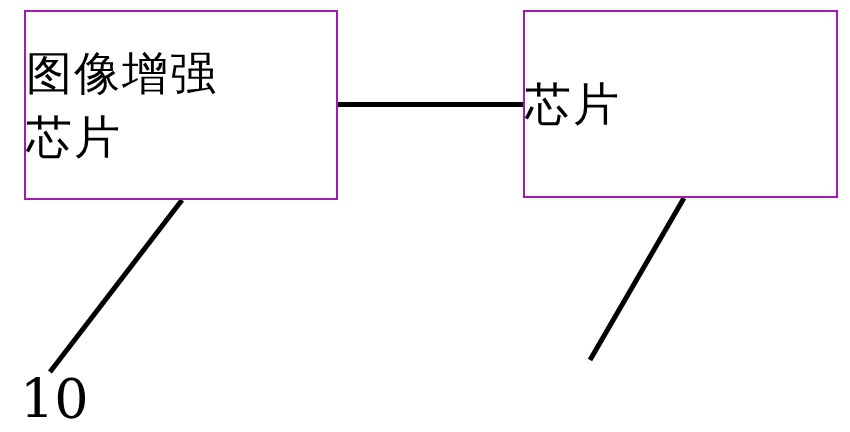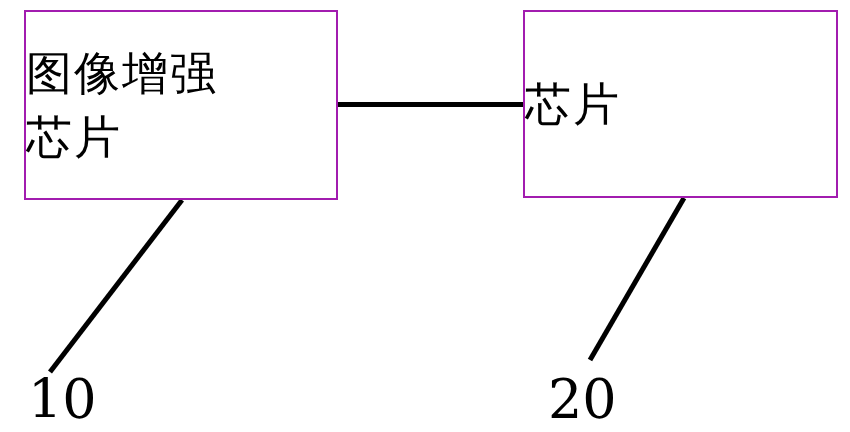--- a/index.html
+++ b/index.html
@@ -73,21 +73,21 @@
   .ref-num {
     position: absolute;
     font-family: "DejaVu Serif", serif;
     font-size: 54px;
     line-height: 54px;
     color: #000000;
     z-index: 4;
     white-space: nowrap;
   }
   #ref-num-10 {
-    left: 28px;
+    left: 20px;
     top: 373px;
   }
   #ref-num-20 {
     left: 548px;
     top: 373px;
   }
 </style>
 </head>
 <body>
 
@@ -103,15 +103,14 @@
   <div id="block-image-enhancement" class="block">
     <div class="line">图像增强</div>
     <div class="line">芯片</div>
   </div>
 
   <div id="block-video-recording" class="block">
     <div class="line">芯片</div>
   </div>
 
   <div id="ref-num-10" class="ref-num">10</div>
-  <div id="ref-num-20" class="ref-num">20</div>
 
 </div>
 
 </body></html>

